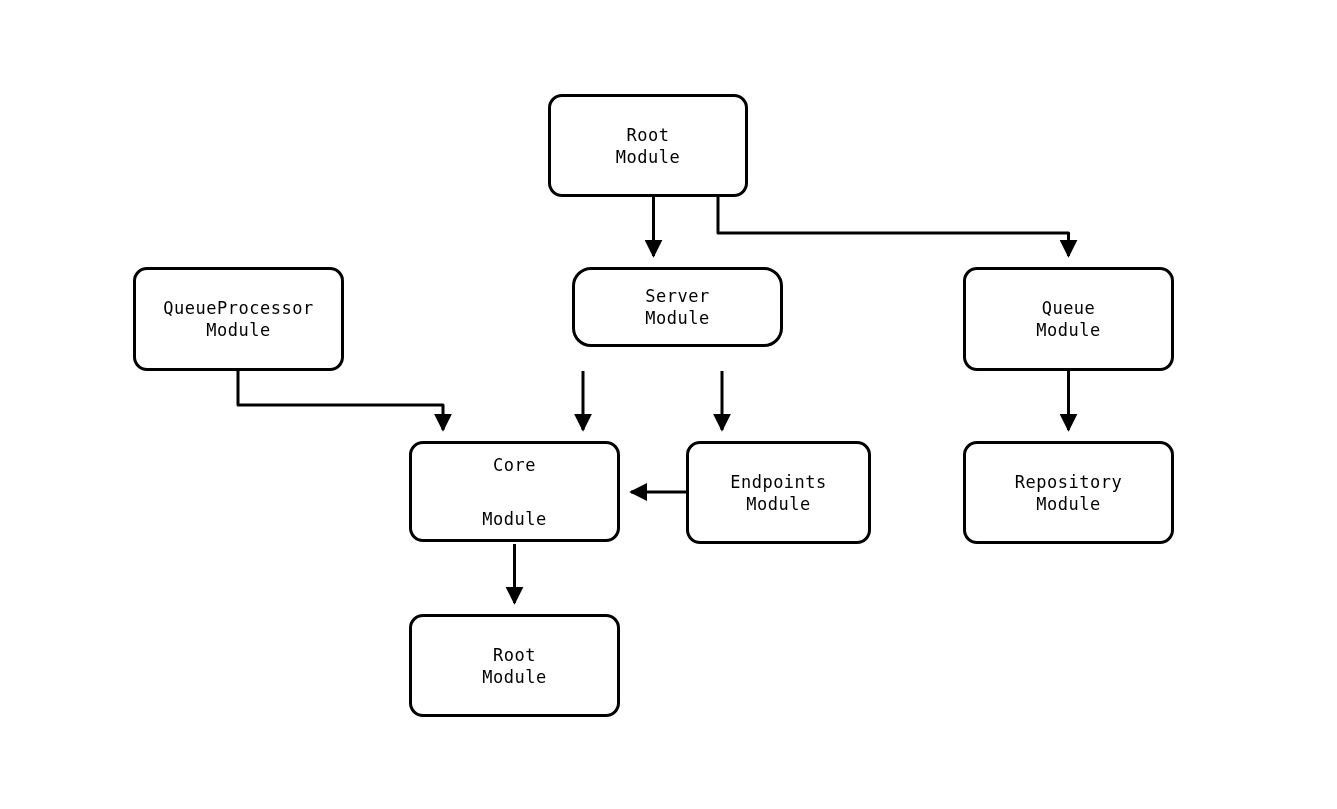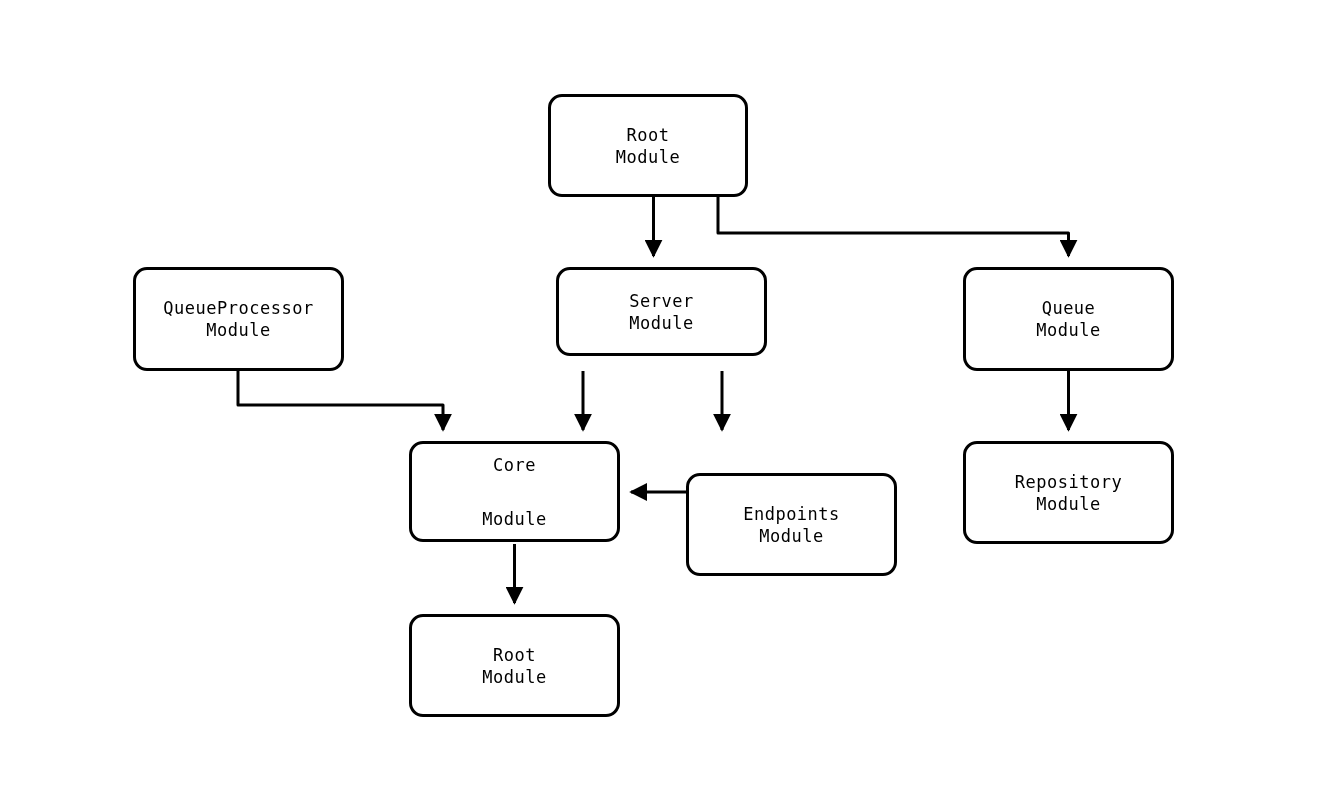--- a/index.html
+++ b/index.html
@@ -76,36 +76,36 @@
   <div class="node" style="left:548px; top:94px; width:200px; height:103px;">
     <span class="line1">Root</span>
     <span class="line2">Module</span>
   </div>
 
   <div class="node" style="left:133px; top:267px; width:211px; height:104px;text-align:right;">
     <span class="line1">QueueProcessor</span>
     <span class="line2">Module</span>
   </div>
 
-  <div class="node" style="left:556px; top:267px; width:211px; height:89px;">
+  <div class="node" style="left:572px; top:267px; width:211px; height:80px;border-radius:19px;">
     <span class="line1">Server</span>
     <span class="line2">Module</span>
   </div>
 
   <div class="node" style="left:963px; top:267px; width:211px; height:104px;">
     <span class="line1">Queue</span>
     <span class="line2">Module</span>
   </div>
 
   <div class="node" style="left:409px; top:441px; width:211px; height:101px;gap:32px;">
     <span class="line1">Core</span>
     <span class="line2">Module</span>
   </div>
 
-  <div class="node" style="left:686px; top:441px; width:211px; height:103px;margin-top:32px;">
+  <div class="node" style="left:686px; top:441px; width:185px; height:103px;">
     <span class="line1">Endpoints</span>
     <span class="line2">Module</span>
   </div>
 
   <div class="node" style="left:963px; top:441px; width:211px; height:103px;">
     <span class="line1">Repository</span>
     <span class="line2">Module</span>
   </div>
 
   <div class="node" style="left:409px; top:614px; width:211px; height:103px;">

